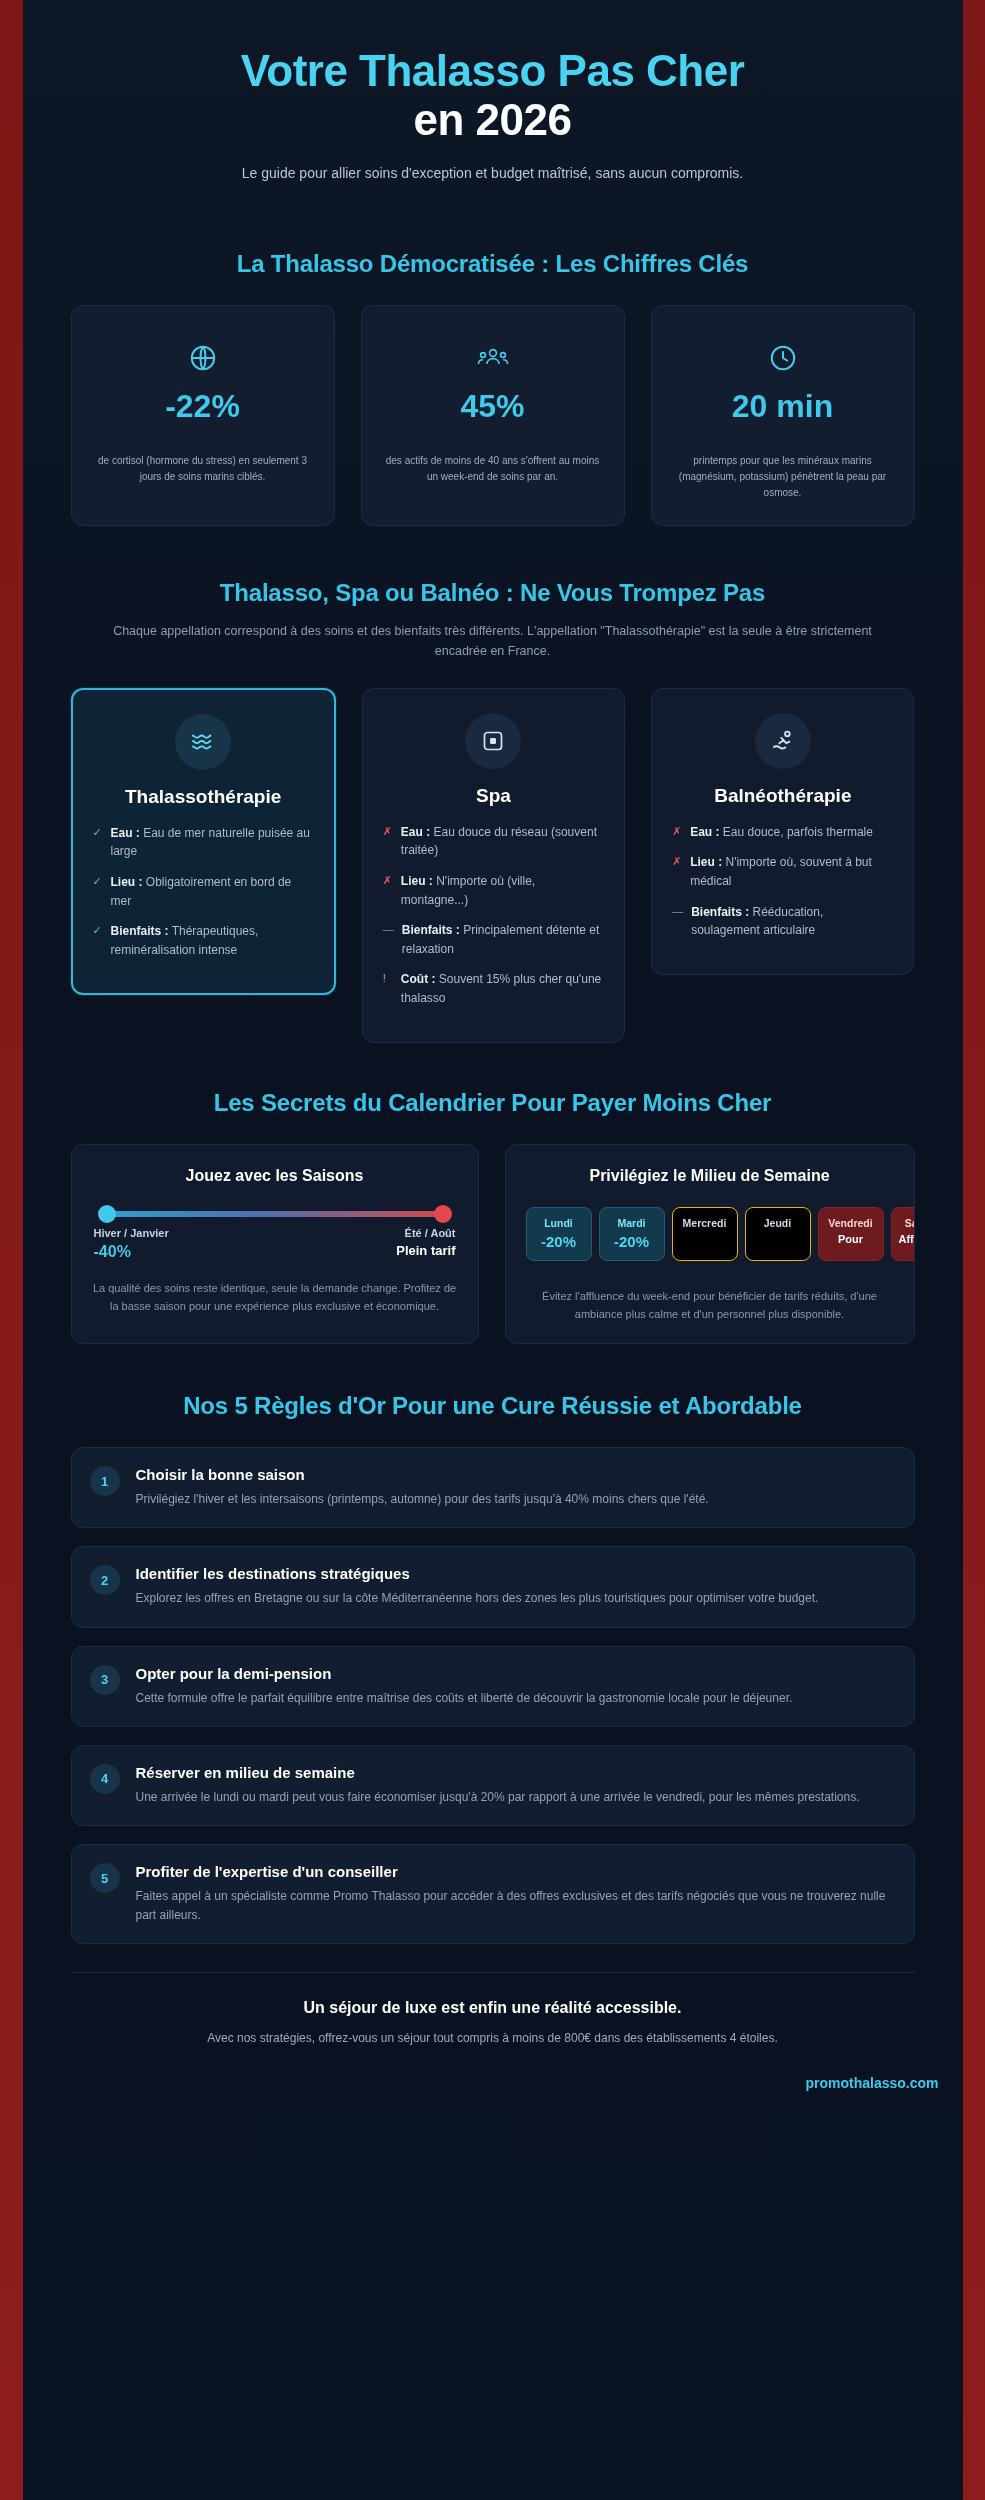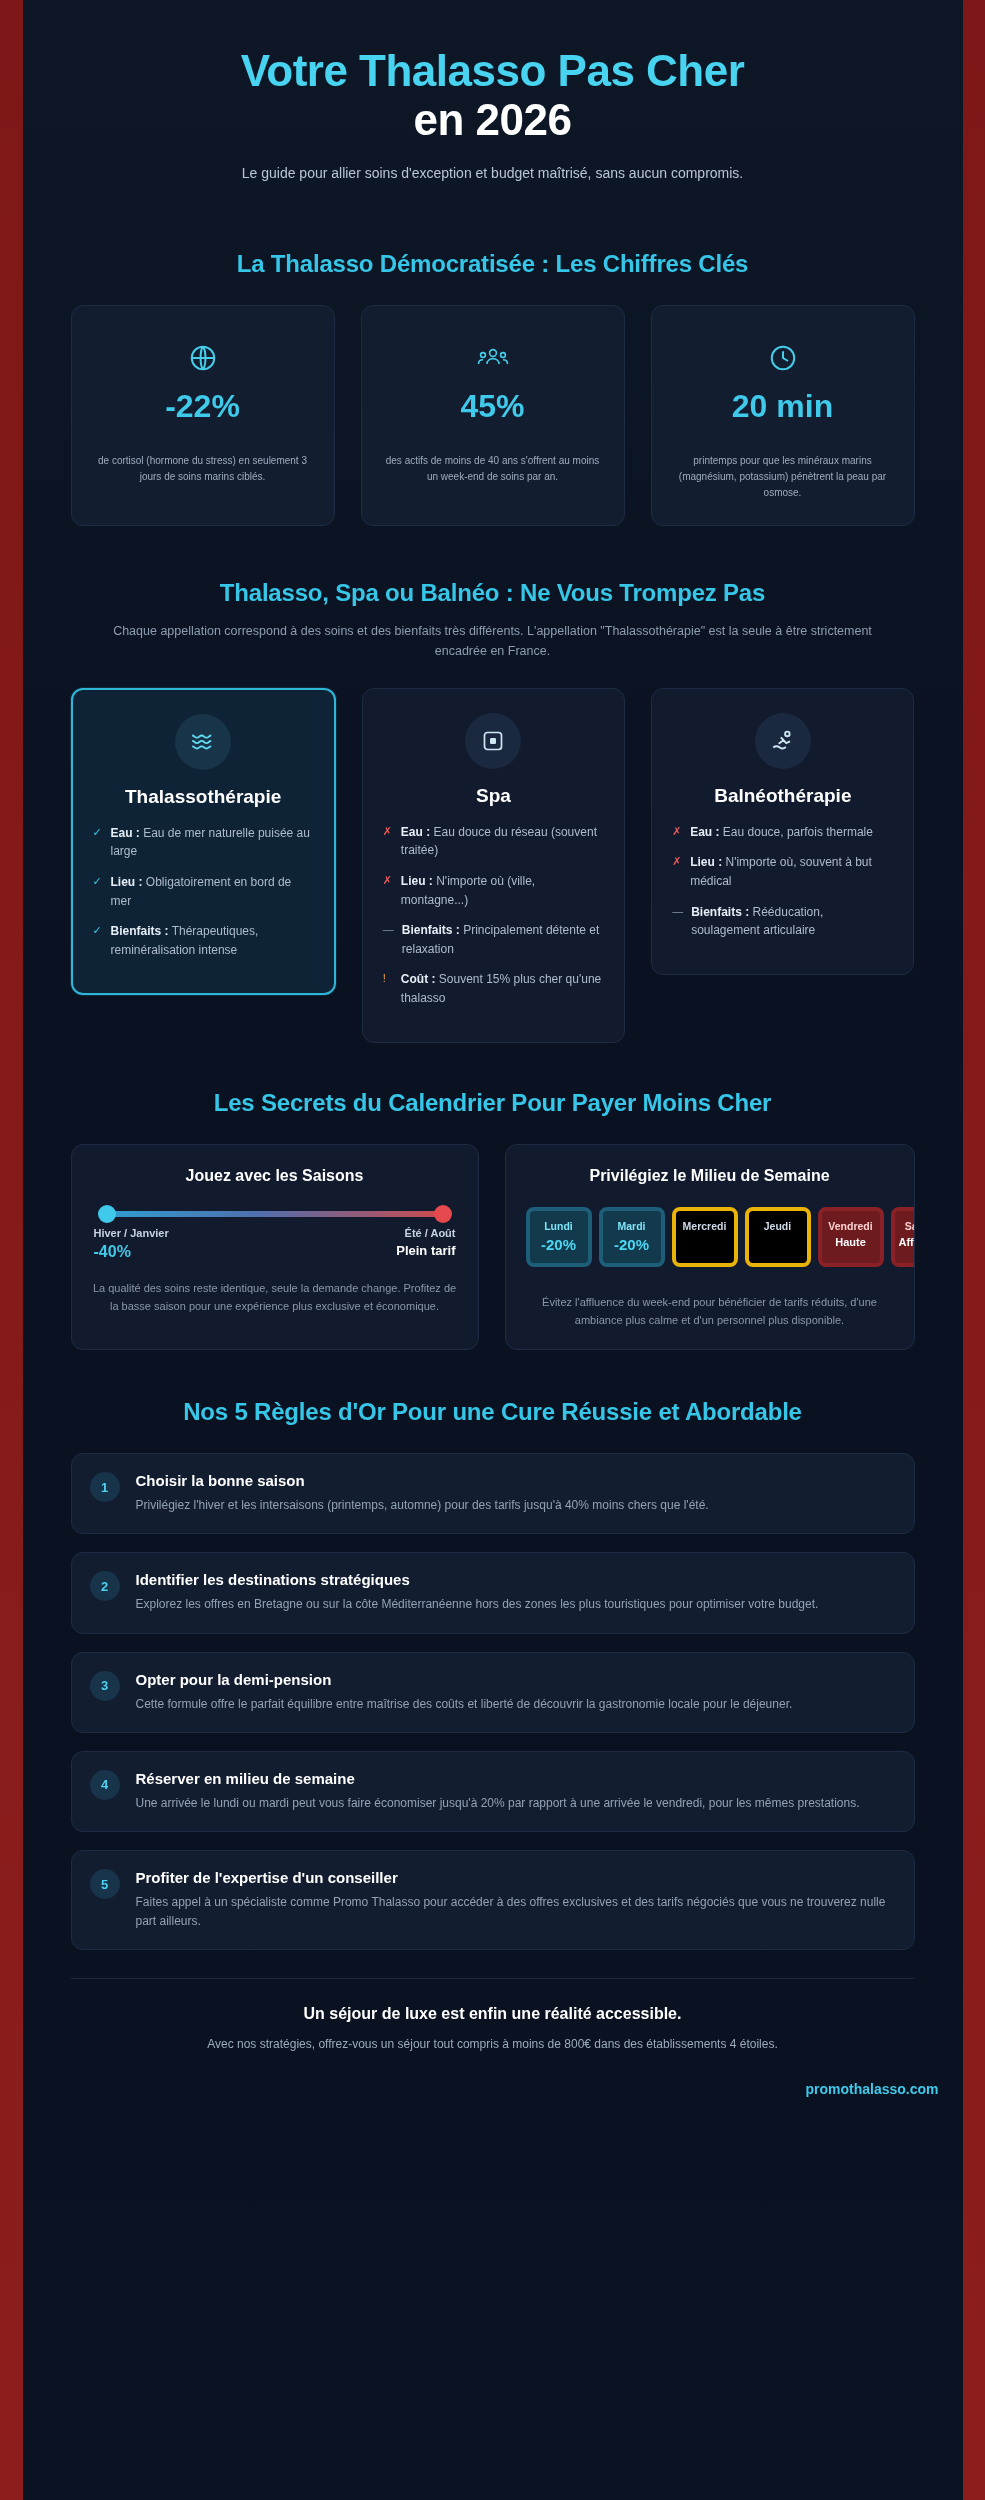--- a/index.html
+++ b/index.html
@@ -215,21 +215,21 @@
     justify-content: flex-start;
     margin-bottom: 4px;
   }
   .day {
     flex: 0 0 auto;
     width: 66px;
     border-radius: 8px;
     padding: 9px 4px 10px;
     text-align: center;
     background: #1a273c;
-    border: 4px solid #eab308;
+    border: 1px solid #eab308;
   }
   .day .dname { font-size: 10.5px; font-weight: bold; color: #cfdbe8; }
   .day .dval { font-size: 15px; font-weight: bold; color: #ffffff; margin-top: 4px; }
   .day.cheap { background: #123a4c; border-color: #1d5e78; }
   .day.cheap .dname { color: #7fe3f7; }
   .day.cheap .dval { color: #4bd8f5; }
   .day.mid { background: #000000; }
   .day.high { background: #6e1b20; border-color: #8a2127; }
   .day.high .dname { color: #ffd2d2; }
   .day.high .dval { font-size: 11px; color: #ffffff; }
@@ -476,21 +476,21 @@
             <div class="day mid">
               <div class="dname">Mercredi</div>
 
             </div>
             <div class="day mid">
               <div class="dname">Jeudi</div>
 
             </div>
             <div class="day high">
               <div class="dname">Vendredi</div>
-              <div class="dval">Haute</div>
+              <div class="dval">Pour</div>
             </div>
             <div class="day high">
               <div class="dname">Samedi</div>
               <div class="dval">Affluence</div>
             </div>
 
           </div>
           <div class="cal-note" style="margin-top:26px;">Évitez l'affluence du week-end pour bénéficier de tarifs réduits, d'une ambiance plus calme et d'un personnel plus disponible.</div>
         </div>
 

